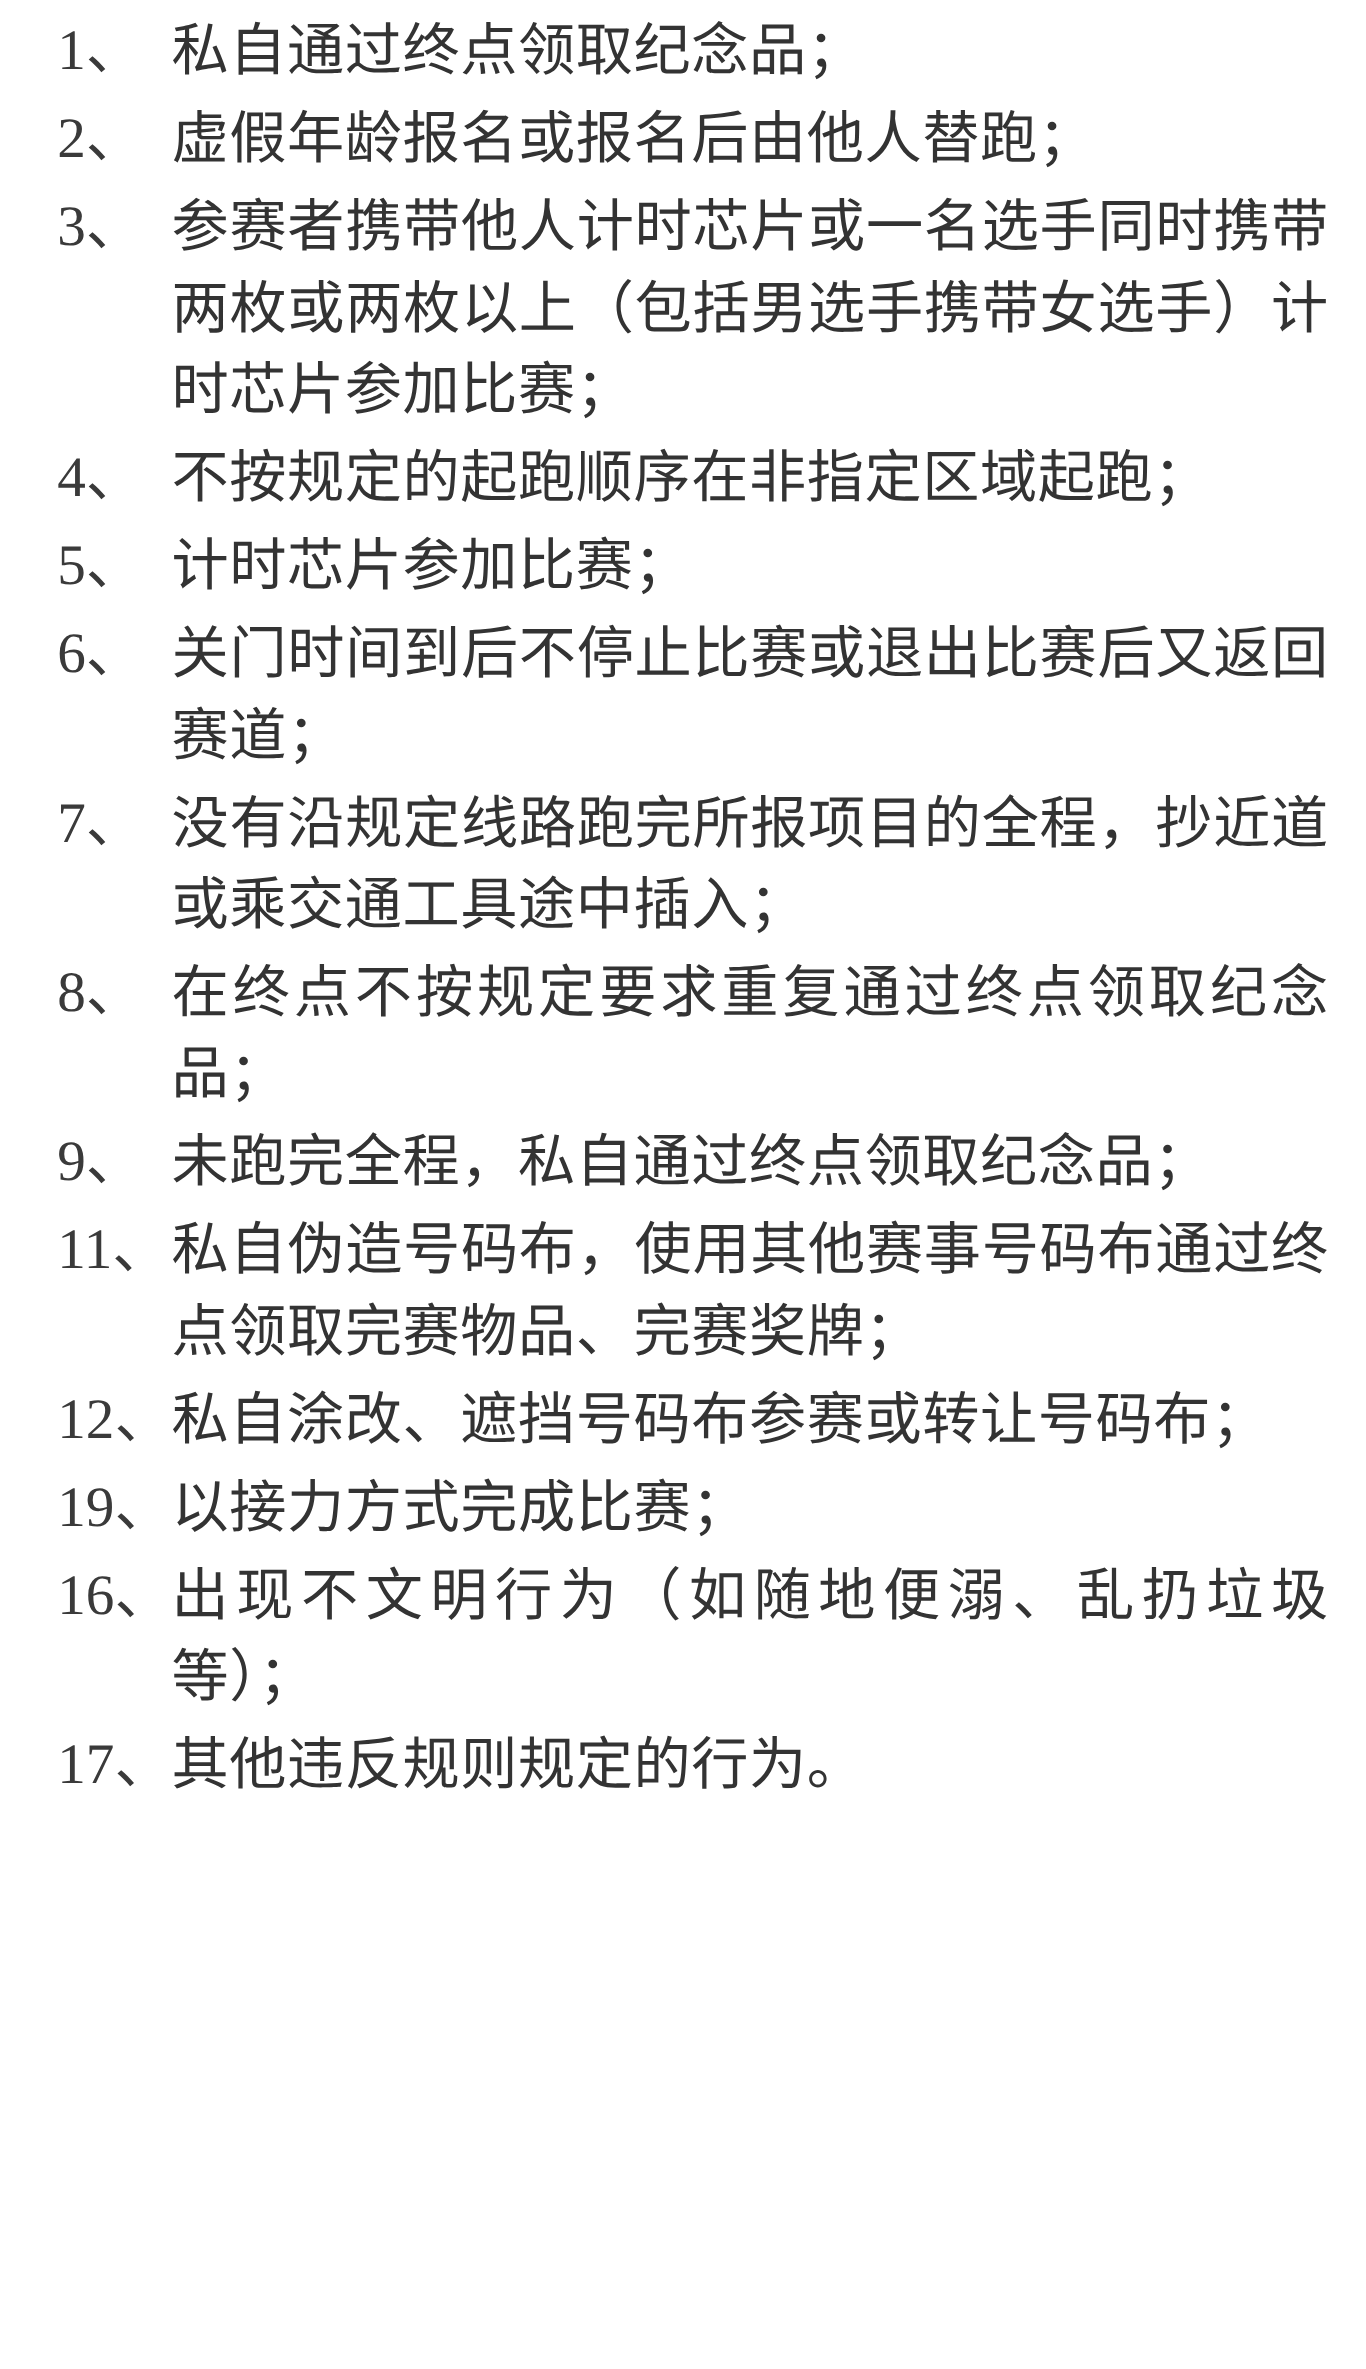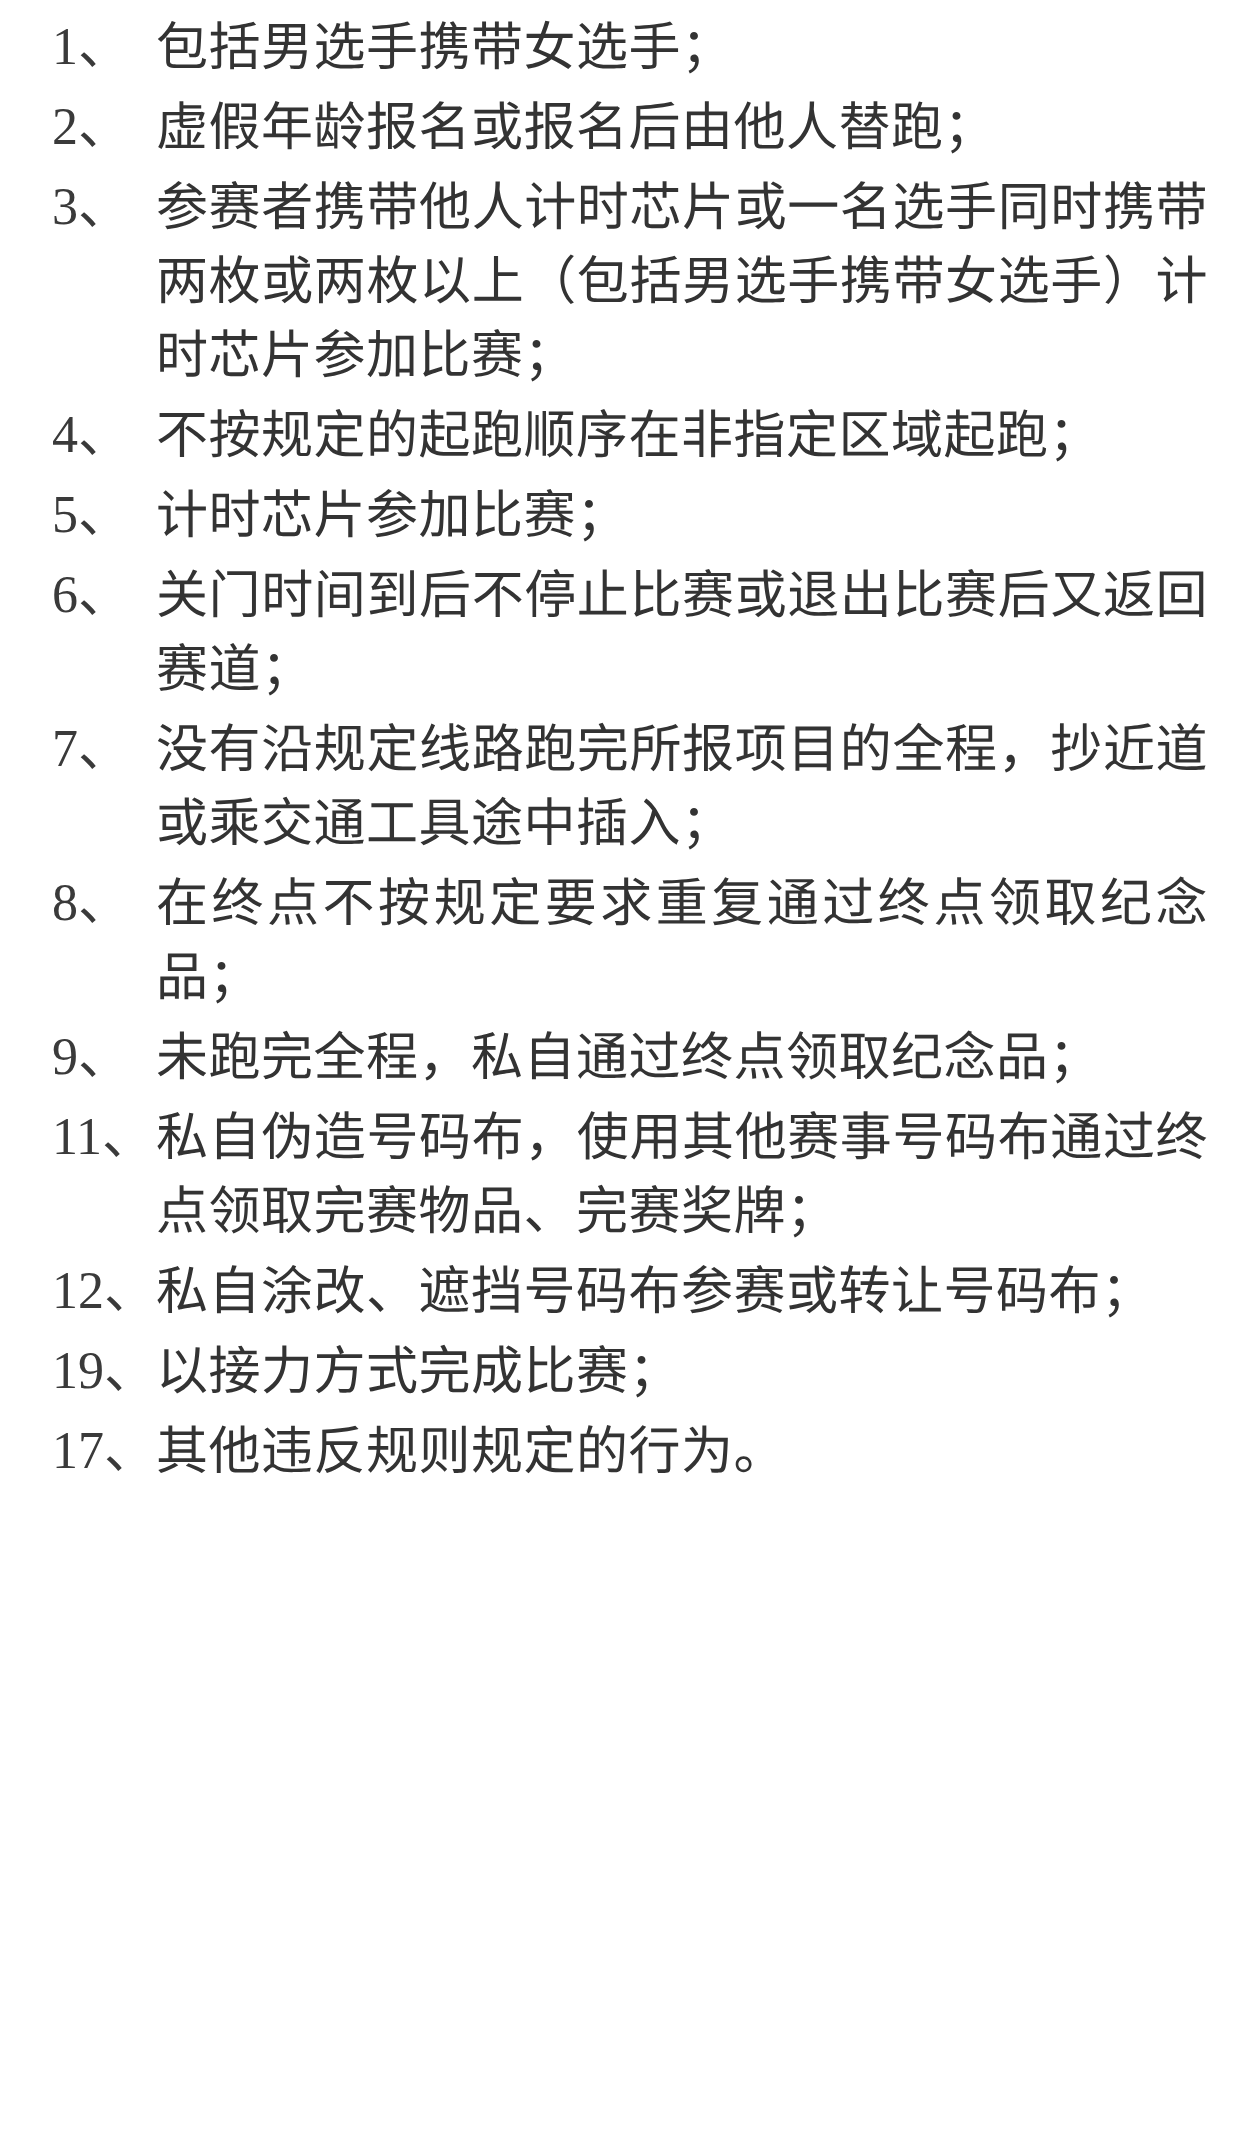--- a/index.html
+++ b/index.html
@@ -53,21 +53,21 @@
     text-justify: inter-ideograph;
   }
 </style>
 </head>
 <body>
 
 <div class="page">
   <ol class="rule-list" id="rule-list">
       <li class="rule-item">
         <span class="rule-num">1、</span>
-        <span class="rule-text">包括男选手携带女选手；</span>
+        <span class="rule-text">私自通过终点领取纪念品；</span>
       </li>
       <li class="rule-item">
         <span class="rule-num">2、</span>
         <span class="rule-text">虚假年龄报名或报名后由他人替跑；</span>
       </li>
       <li class="rule-item">
         <span class="rule-num">3、</span>
         <span class="rule-text">参赛者携带他人计时芯片或一名选手同时携带两枚或两枚以上（包括男选手携带女选手）计时芯片参加比赛；</span>
       </li>
       <li class="rule-item">
@@ -100,17 +100,21 @@
       </li>
       <li class="rule-item">
         <span class="rule-num">12、</span>
         <span class="rule-text">私自涂改、遮挡号码布参赛或转让号码布；</span>
       </li>
       <li class="rule-item">
         <span class="rule-num">19、</span>
         <span class="rule-text">以接力方式完成比赛；</span>
       </li>
       <li class="rule-item">
+        <span class="rule-num">16、</span>
+        <span class="rule-text">出现不文明行为（如随地便溺、乱扔垃圾等）；</span>
+      </li>
+      <li class="rule-item">
         <span class="rule-num">17、</span>
         <span class="rule-text">其他违反规则规定的行为。</span>
       </li>
     </ol>
 </div>
 
 </body></html>

